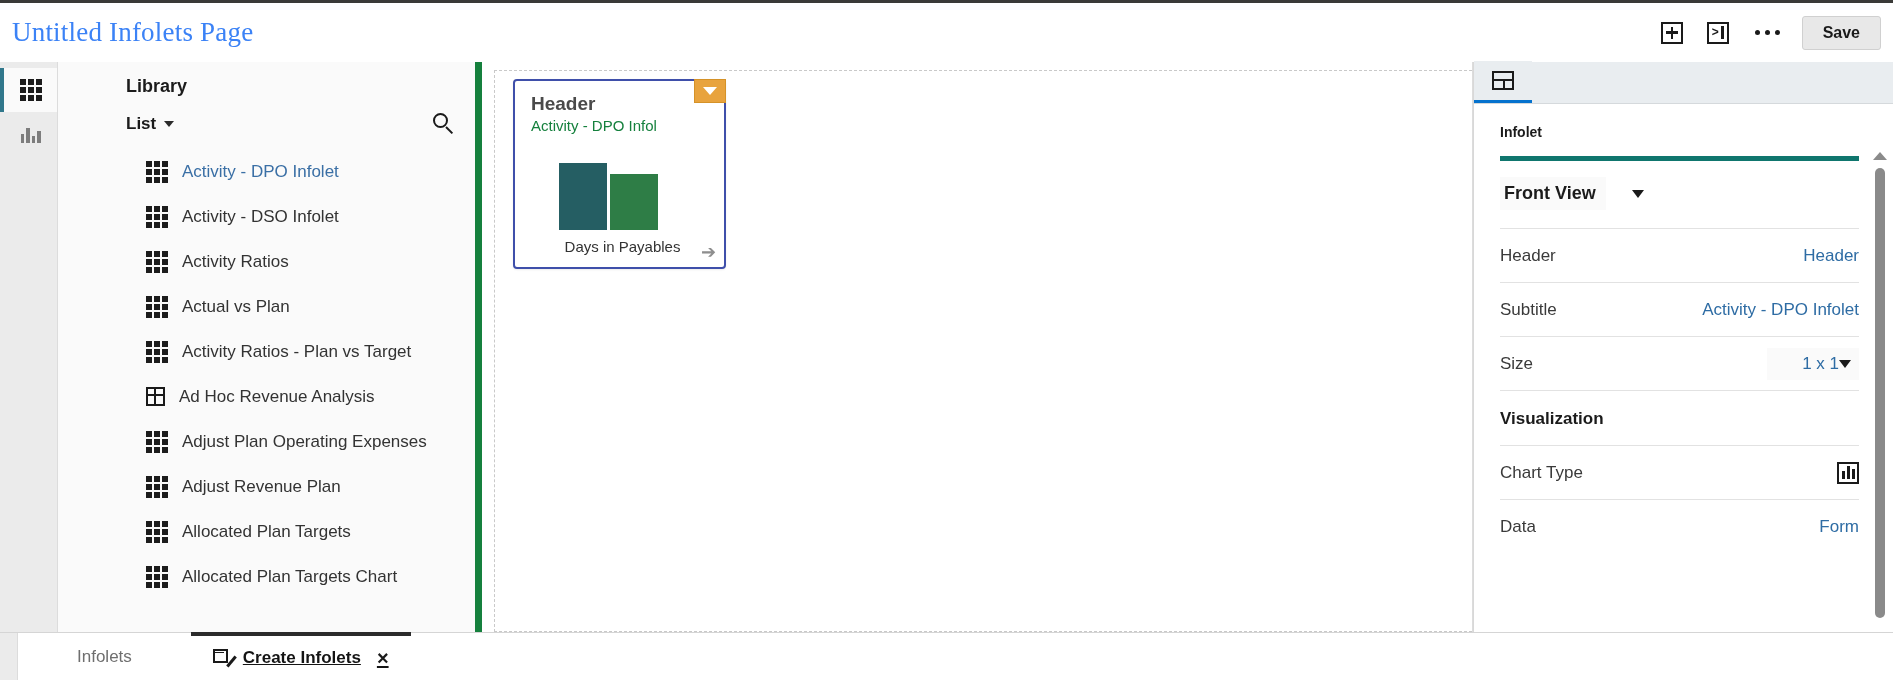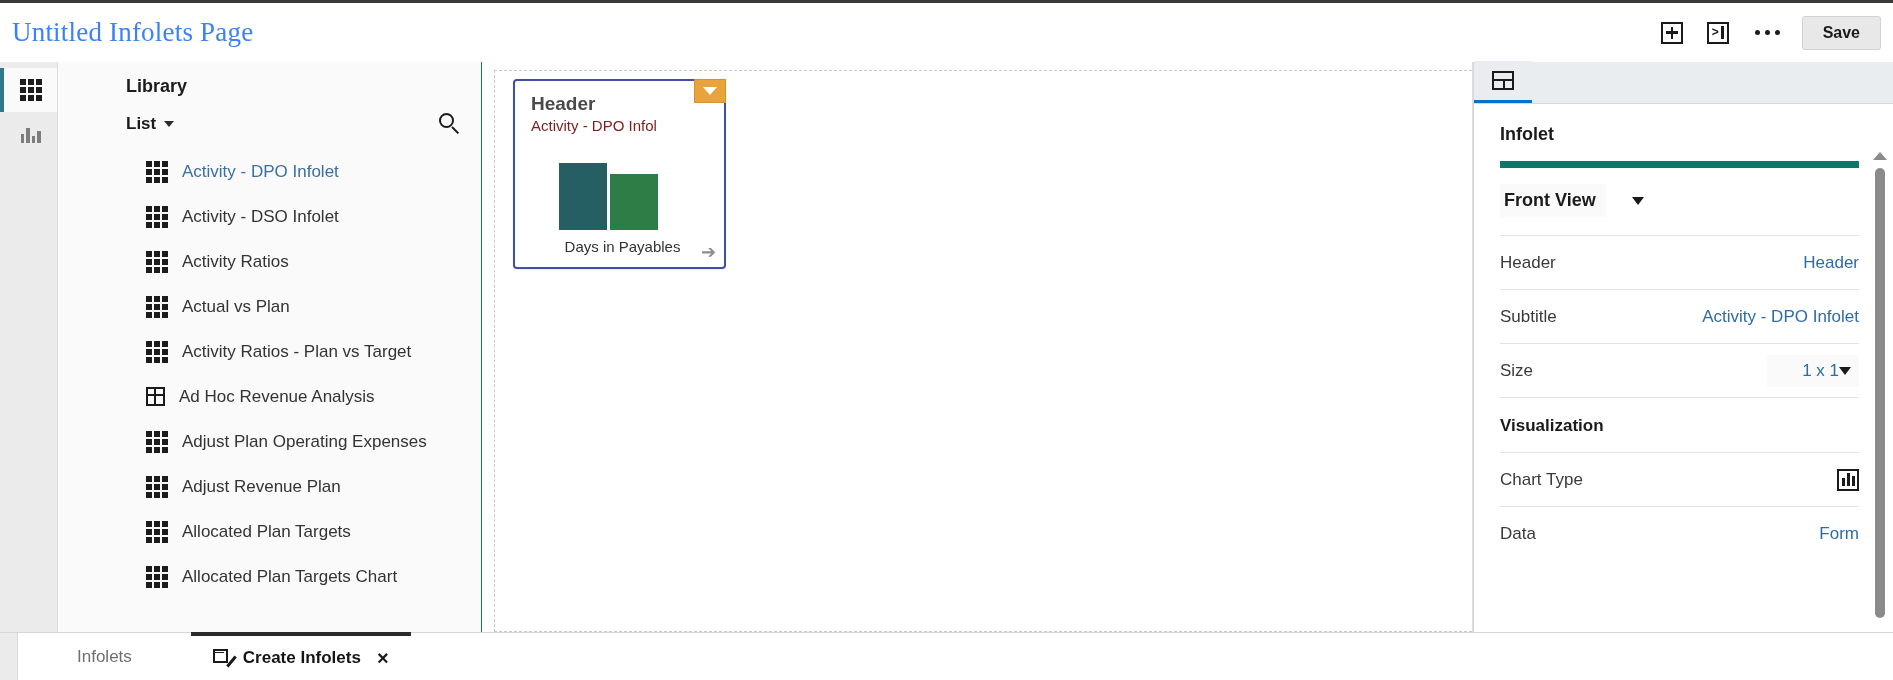--- a/index.html
+++ b/index.html
@@ -70,21 +70,21 @@
   .grid9 {
     display: grid; grid-template-columns: repeat(3, 6px); grid-template-rows: repeat(3, 6px);
     gap: 2px;
   }
   .grid9 span { background: #1c1c1c; display: block; }
   .barchart-ico { display: flex; align-items: flex-end; gap: 2px; height: 18px; }
   .barchart-ico i { width: 3.5px; background: #7d7d7d; display: block; }
 
   
   .library {
-    width: 424px; background: #fafafa; border-right: 1px solid #15803d;
+    width: 424px; background: #fafafa; border-right: 7px solid #15803d;
     flex-shrink: 0; position: relative; overflow: hidden;
   }
   .library-title {
     font-size: 18px; font-weight: 700; color: #1b1b1b;
     padding: 14px 0 8px 68px;
   }
   .library-subrow {
     display: flex; align-items: center; padding: 0 20px 0 68px; height: 38px;
   }
   .list-label { font-size: 17px; font-weight: 700; color: #1b1b1b; cursor: pointer; }
@@ -132,21 +132,21 @@
     position: absolute; left: 18px; top: 8px;
     width: 213px; height: 190px;
     background: #ffffff; border: 2px solid #3f4faa; border-radius: 4px;
     box-shadow: 0 1px 2px rgba(0,0,0,.08);
   }
   .inf-header {
     font-size: 19px; font-weight: 700; color: #4a4a4a;
     padding: 12px 0 0 16px;
   }
   .inf-sub {
-    font-size: 15px; color: #7f1d1d; padding: 2px 0 0 16px;
+    font-size: 15px; color: #15803d; padding: 2px 0 0 16px;
     white-space: nowrap; overflow: hidden;
   }
   .inf-chart {
     display: flex; align-items: flex-end; gap: 3px;
     height: 82px; margin: 14px 0 0 44px;
   }
   .inf-chart .bar { width: 48px; display: block; }
   .inf-caption { font-size: 15px; color: #333333; text-align: center; padding: 8px 0 0 6px; }
   .inf-dd-btn {
     position: absolute; right: -2px; top: -2px; width: 32px; height: 24px;
@@ -176,22 +176,22 @@
     width: 58px; height: 42px; display: flex; align-items: center; justify-content: center;
     cursor: pointer; border-bottom: 3px solid transparent;
   }
   .props-tab.active { border-bottom-color: #0572ce; background: #e9edf0; }
   .layout-ico { width: 22px; height: 19px; border: 2px solid #1a1a1a; position: relative; }
   .layout-ico .sep { position: absolute; left: 0; top: 6px; width: 18px; height: 2px; background: #1a1a1a; }
   .layout-ico .vsep { position: absolute; left: 9px; top: 6px; width: 2px; height: 11px; background: #1a1a1a; }
   .props-body { flex: 1; padding: 0 0 0 0; overflow: hidden; position: relative; }
   .props-inner { padding: 0 34px 0 26px; }
   .props-heading {
-    font-size: 18px; font-weight: 700; color: #1b1b1b;
-    padding: 20px 0 16px 0; border-bottom: 7px solid #0f766e;
+    font-size: 14px; font-weight: 700; color: #1b1b1b;
+    padding: 20px 0 16px 0; border-bottom: 5px solid #0f766e;
   }
   .view-select-row { padding: 16px 0 18px 0; display: flex; align-items: center; }
   .view-select {
     background: #fafafa; font-size: 18px; font-weight: 700; color: #1b1b1b;
     padding: 6px 10px 6px 4px; cursor: pointer; text-align: right;
   }
   .sel-arrow {
     margin-left: 26px; width: 0; height: 0;
     border-left: 6px solid transparent; border-right: 6px solid transparent;
     border-top: 8px solid #1a1a1a; cursor: pointer;
@@ -242,20 +242,21 @@
   }
   .bb-rail { width: 18px; background: #ebebeb; border-right: 1px solid #dcdcdc; }
   .bb-tab {
     display: flex; align-items: center; gap: 10px; padding: 0 22px;
     font-size: 17px; cursor: pointer; margin-left: 37px;
   }
   .bb-tab.inactive { color: #6f6f6f; }
   .bb-tab.active {
     color: #141414; font-weight: 700; border-top: 4px solid #2b2b2b;
     margin-top: -1px;
+    text-decoration: underline;
   }
   .doc-edit-ico { width: 20px; height: 19px; position: relative; flex-shrink: 0; }
   .doc-edit-ico .d { position: absolute; left: 0; top: 0; width: 15px; height: 14px; border: 2px solid #1a1a1a; }
   .doc-edit-ico .l1 { position: absolute; left: 2px; top: 3px; width: 9px; height: 1.5px; background: #1a1a1a; }
   .doc-edit-ico .pen {
     position: absolute; right: 0; bottom: 0; width: 3px; height: 13px;
     background: #1a1a1a; transform: rotate(40deg);
   }
   .bb-close { font-size: 20px; color: #1a1a1a; cursor: pointer; margin-left: 6px; line-height: 1; }
 </style>

